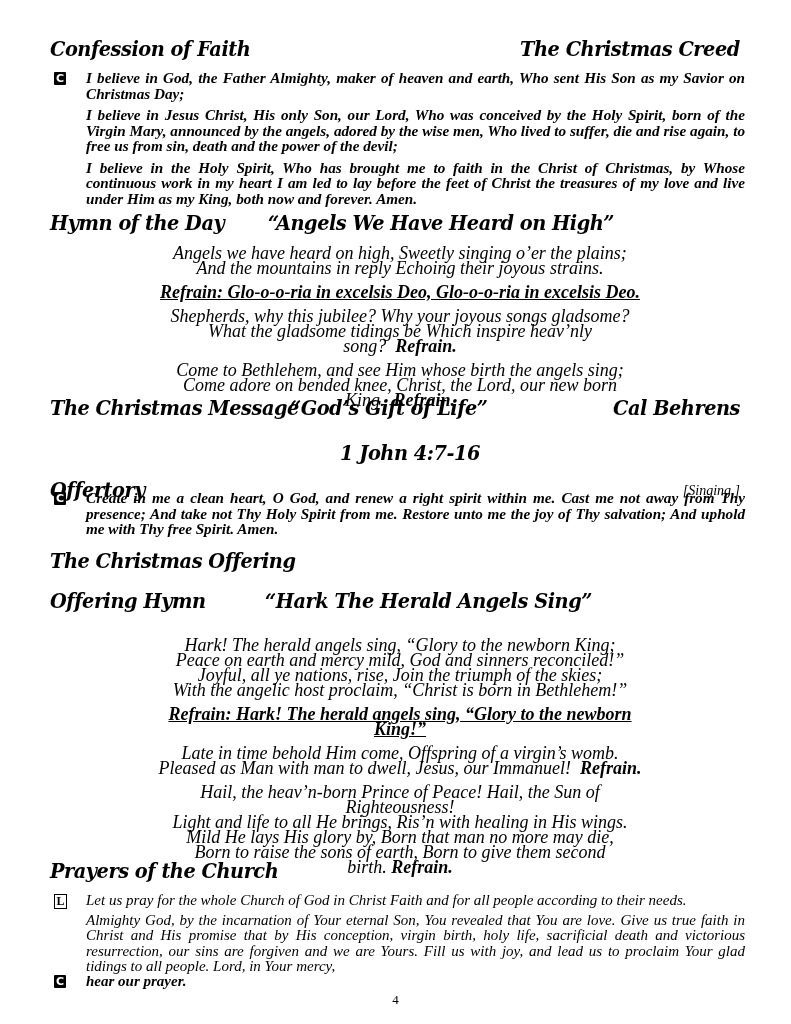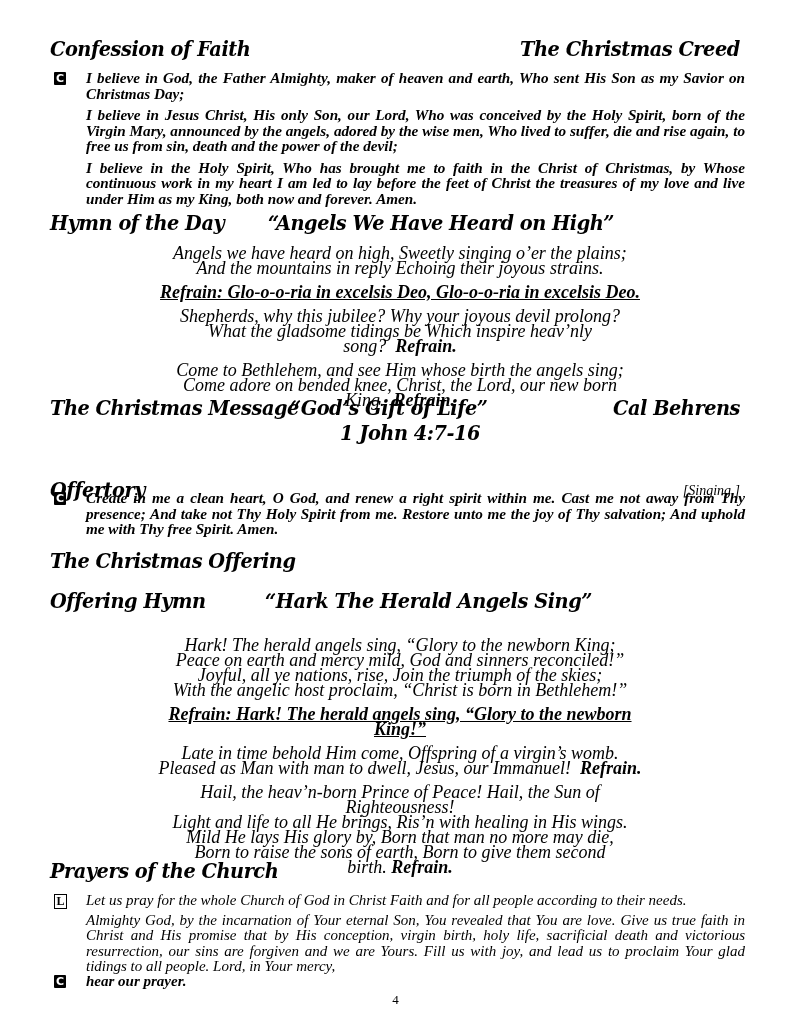--- a/index.html
+++ b/index.html
@@ -72,35 +72,35 @@
     <span class="script" style="display:inline-block;">Hymn of the Day</span>
     <span class="script mid" style="left:218px;">“Angels We Have Heard on High”</span>
   </div>
   <div class="hymn" style="top:246px;">
     <div class="stanza">
       <div>Angels we have heard on high, Sweetly singing o’er the plains;</div>
       <div>And the mountains in reply Echoing their joyous strains.</div>
     </div>
     <div class="refrain">Refrain:  Glo-o-o-ria in excelsis Deo, Glo-o-o-ria in excelsis Deo.</div>
     <div class="stanza">
-      <div>Shepherds, why this jubilee?  Why your joyous devil prolong?</div>
+      <div>Shepherds, why this jubilee?  Why your joyous songs gladsome?</div>
       <div><span>What the gladsome tidings be Which inspire heav’nly song?</span>&nbsp;&nbsp;<b>Refrain.</b></div>
     </div>
     <div class="stanza">
       <div>Come to Bethlehem, and see Him whose birth the angels sing;</div>
       <div><span>Come adore on bended knee, Christ, the Lord, our new born King.</span>&nbsp;&nbsp;<b>Refrain.</b></div>
     </div>
   </div>
 
   <div class="heading-row" style="top:395px;">
     <span class="script" style="display:inline-block;">The Christmas Message</span>
     <span class="script mid" style="left:240px;">“God’s Gift of Life”</span>
     <span class="script right">Cal Behrens</span>
   </div>
-  <div class="heading-row" style="top:420px;text-align:center;">
+  <div class="heading-row" style="top:440px;text-align:center;">
     <span class="script mid" style="left:290px;">1 John 4:7-16</span>
   </div>
 
   <div class="heading-row" style="top:450px;margin-top:27px;">
     <span class="script" style="display:inline-block;">Offertory</span>
     <span class="singing right" style="top:6px;">[Singing.]</span>
   </div>
   <div class="para" style="top:490px;">
     <span class="marker-c">C</span>
     <div class="text">

